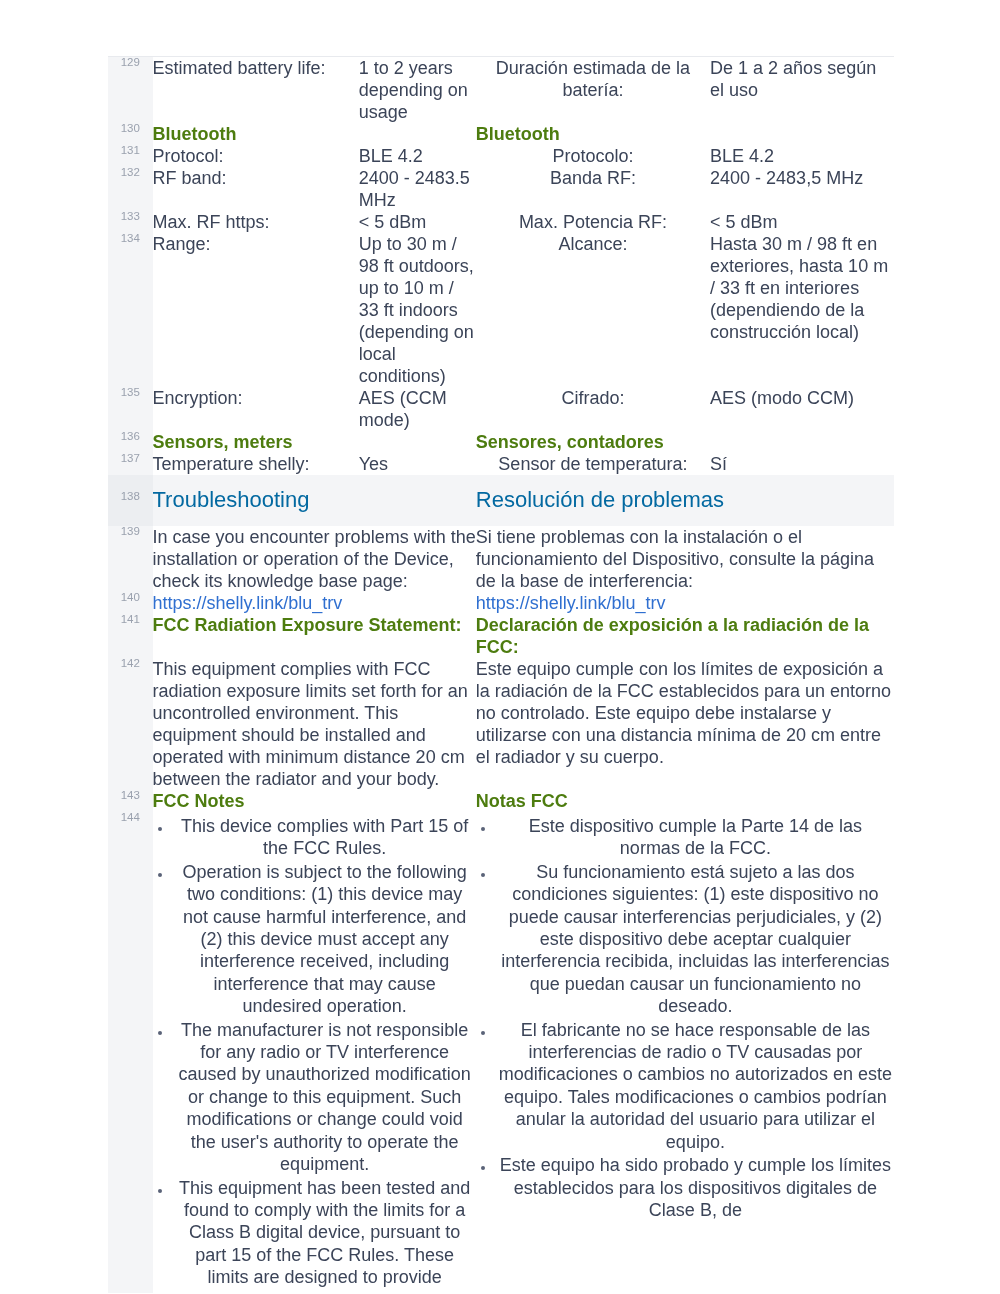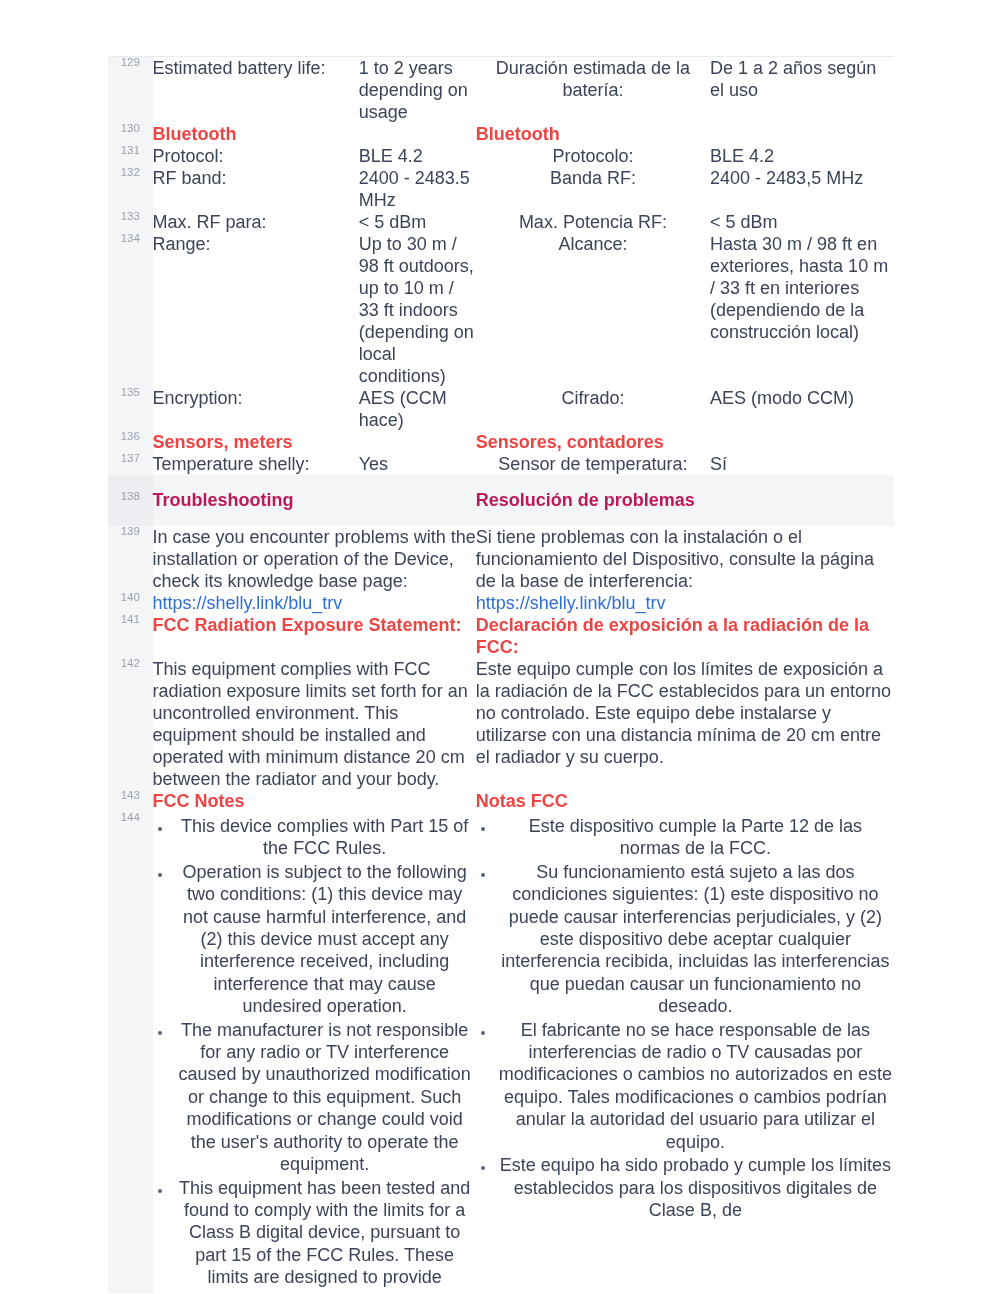--- a/index.html
+++ b/index.html
@@ -68,27 +68,27 @@
 
   .col-en-label { width: 176px; }
   .col-en-val   { width: 100px; }
   .col-es-label { width: 200px; text-align: center; }
   .col-es-val   { width: 157px; }
 
   tr.first-row .c { border-top: 1px solid #e8eaee; }
   tr.first-row .ln { border-top: 1px solid #e8eaee; }
 
   
-  tr.heading .c { font-weight: bold; color: #ef4444; }
+  tr.heading .c { font-weight: bold; color: #4d7c0f; }
 
   
   tr.heading-big .c {
-    font-weight: bold;
-    color: #be185d;
-    font-size: 18px;
+    font-weight: normal;
+    color: #0369a1;
+    font-size: 22px;
     line-height: 24px;
     padding-top: 13px;
     padding-bottom: 14px;
     background: #f4f5f7;
   }
   tr.heading-big .ln { background: #eceef1; }
 
   a.link, .link {
     color: #2f6fd0;
     text-decoration: none;
@@ -140,38 +140,38 @@
       <tr>
         <td class="ln">132</td>
         <td class="c col-en-label">RF band:</td>
         <td class="c col-en-val">2400 - 2483.5 MHz</td>
         <td class="c col-es-label">Banda RF:</td>
         <td class="c col-es-val last">2400 - 2483,5 MHz</td>
       </tr>
 
       <tr>
         <td class="ln">133</td>
-        <td class="c col-en-label">Max. RF para:</td>
+        <td class="c col-en-label">Max. RF https:</td>
         <td class="c col-en-val">&lt; 5 dBm</td>
         <td class="c col-es-label">Max. Potencia RF:</td>
         <td class="c col-es-val last">&lt; 5 dBm</td>
       </tr>
 
       <tr>
         <td class="ln">134</td>
         <td class="c col-en-label">Range:</td>
         <td class="c col-en-val">Up to 30 m / 98 ft outdoors, up to 10 m / 33 ft indoors (depending on local conditions)</td>
         <td class="c col-es-label">Alcance:</td>
         <td class="c col-es-val last">Hasta 30 m / 98 ft en exteriores, hasta 10 m / 33 ft en interiores (dependiendo de la construcción local)</td>
       </tr>
 
       <tr>
         <td class="ln">135</td>
         <td class="c col-en-label">Encryption:</td>
-        <td class="c col-en-val">AES (CCM hace)</td>
+        <td class="c col-en-val">AES (CCM mode)</td>
         <td class="c col-es-label">Cifrado:</td>
         <td class="c col-es-val last">AES (modo CCM)</td>
       </tr>
 
       <tr class="heading">
         <td class="ln">136</td>
         <td class="c" colspan="2">Sensors, meters</td>
         <td class="c last" colspan="2">Sensores, contadores</td>
       </tr>
 
@@ -224,21 +224,21 @@
         <td class="c nolineb" colspan="2">
           <ul class="bl">
               <li>This device complies with Part 15 of the FCC Rules.</li>
               <li>Operation is subject to the following two conditions: (1) this device may not cause harmful interference, and (2) this device must accept any interference received, including interference that may cause undesired operation.</li>
               <li>The manufacturer is not responsible for any radio or TV interference caused by unauthorized modification or change to this equipment. Such modifications or change could void the user's authority to operate the equipment.</li>
               <li>This equipment has been tested and found to comply with the limits for a Class B digital device, pursuant to part 15 of the FCC Rules. These limits are designed to provide</li>
             </ul>
         </td>
         <td class="c last nolineb" colspan="2">
           <ul class="bl">
-              <li>Este dispositivo cumple la Parte 12 de las normas de la FCC.</li>
+              <li>Este dispositivo cumple la Parte 14 de las normas de la FCC.</li>
               <li>Su funcionamiento está sujeto a las dos condiciones siguientes: (1) este dispositivo no puede causar interferencias perjudiciales, y (2) este dispositivo debe aceptar cualquier interferencia recibida, incluidas las interferencias que puedan causar un funcionamiento no deseado.</li>
               <li>El fabricante no se hace responsable de las interferencias de radio o TV causadas por modificaciones o cambios no autorizados en este equipo. Tales modificaciones o cambios podrían anular la autoridad del usuario para utilizar el equipo.</li>
               <li>Este equipo ha sido probado y cumple los límites establecidos para los dispositivos digitales de Clase B, de</li>
             </ul>
         </td>
       </tr>
 
     </tbody>
   </table>
 </div>

